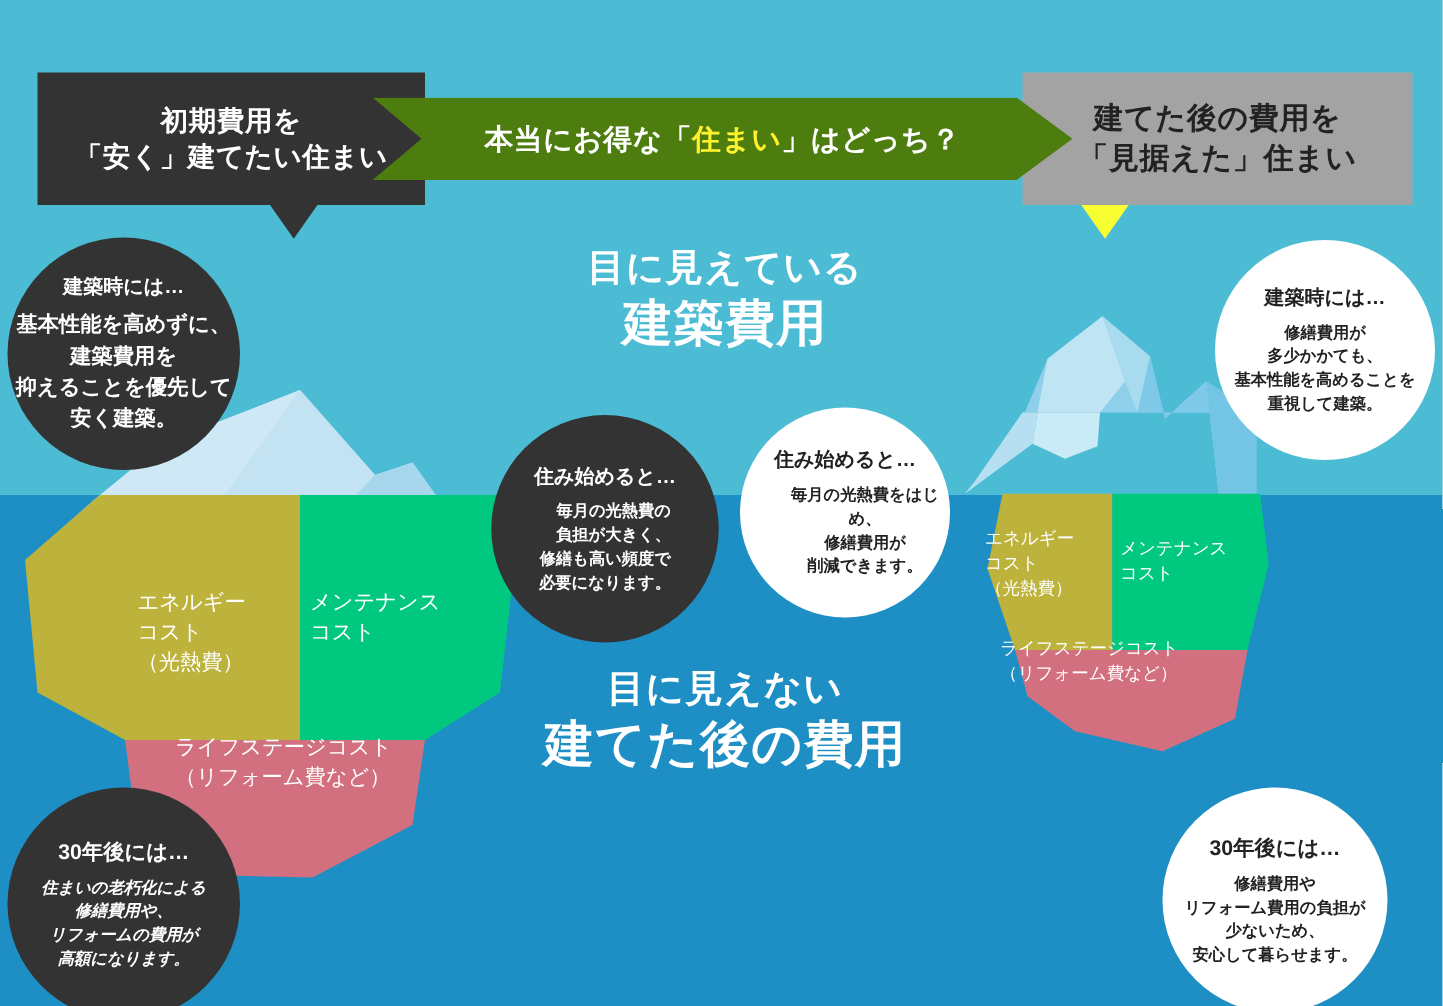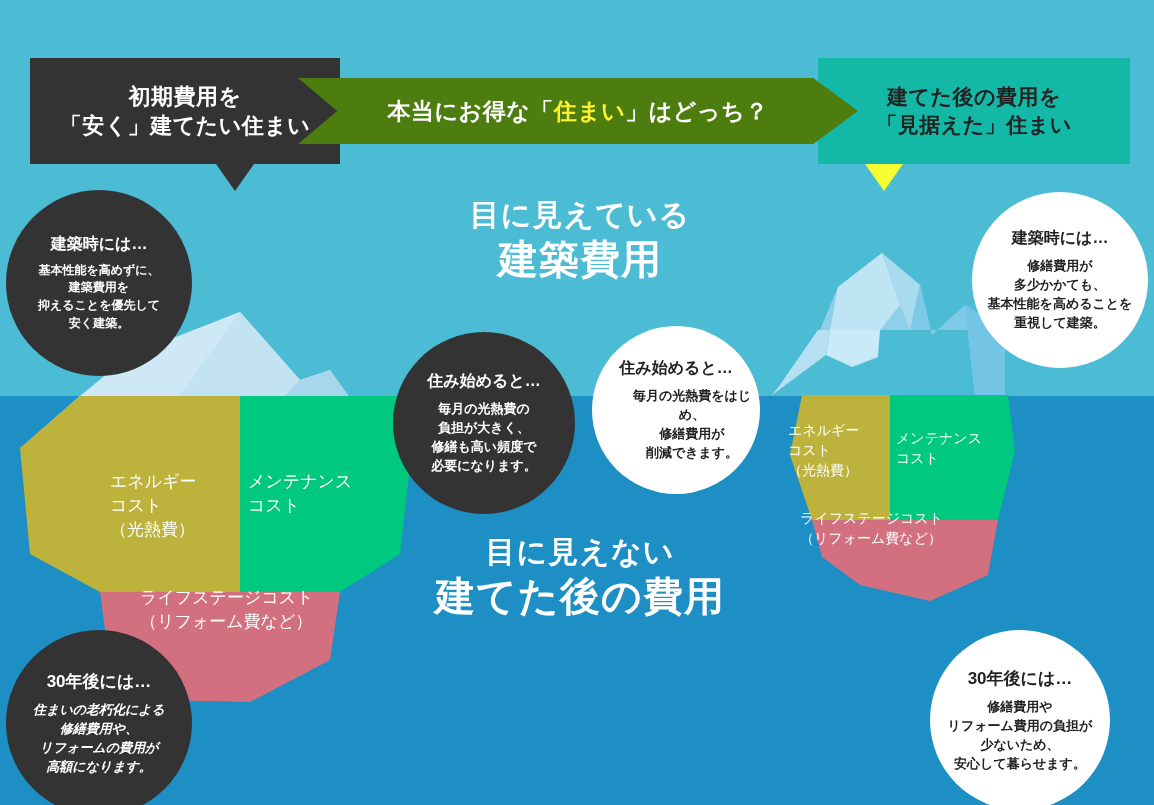--- a/index.html
+++ b/index.html
@@ -60,23 +60,23 @@
     left: 216px; top: 164px;
     width: 0; height: 0;
     border-left: 19px solid transparent;
     border-right: 19px solid transparent;
     border-top: 27px solid #333333;
     z-index: 6;
   }
   .hdr-right {
     left: 818px; top: 58px;
     width: 312px; height: 106px;
-    background: #14b8a6;
+    background: #a3a3a3;
     color: #222222;
-    font-size: 21px;
+    font-size: 24px;
     letter-spacing: .5px;
     z-index: 6;
   }
   .hdr-right-tail {
     position: absolute;
     left: 865px; top: 164px;
     width: 0; height: 0;
     border-left: 19px solid transparent;
     border-right: 19px solid transparent;
     border-top: 27px solid #f7ff33;
@@ -133,25 +133,25 @@
   .bubble .b-body {
     font-weight: bold;
     line-height: 1.48;
     white-space: pre-line;
   }
   .bubble.dark { background: #333333; color: #ffffff; }
   .bubble.light { background: #ffffff; color: #222222; }
 
   .bub-tl { left: 6px;  top: 190px; width: 186px; height: 186px; }
   .bub-tl .b-title { font-size: 16px; }
-  .bub-tl .b-body  { font-size: 12px; }
+  .bub-tl .b-body  { font-size: 17px; }
 
   .bub-mid-dark { left: 393px; top: 332px; width: 182px; height: 182px; }
   .bub-mid-dark .b-title { font-size: 16px; }
-  .bub-mid-dark .b-body  { font-size: 13px; }
+  .bub-mid-dark .b-body  { font-size: 13px; text-align: right; }
 
   .bub-mid-light { left: 592px; top: 326px; width: 168px; height: 168px; }
   .bub-mid-light .b-title { font-size: 16px; }
   .bub-mid-light .b-body  { font-size: 13px; margin-left: 32px; }
 
   .bub-tr { left: 972px; top: 192px; width: 176px; height: 176px; }
   .bub-tr .b-title { font-size: 16px; }
   .bub-tr .b-body  { font-size: 13px; }
 
   .bub-bl { left: 6px; top: 630px; width: 186px; height: 186px; }

